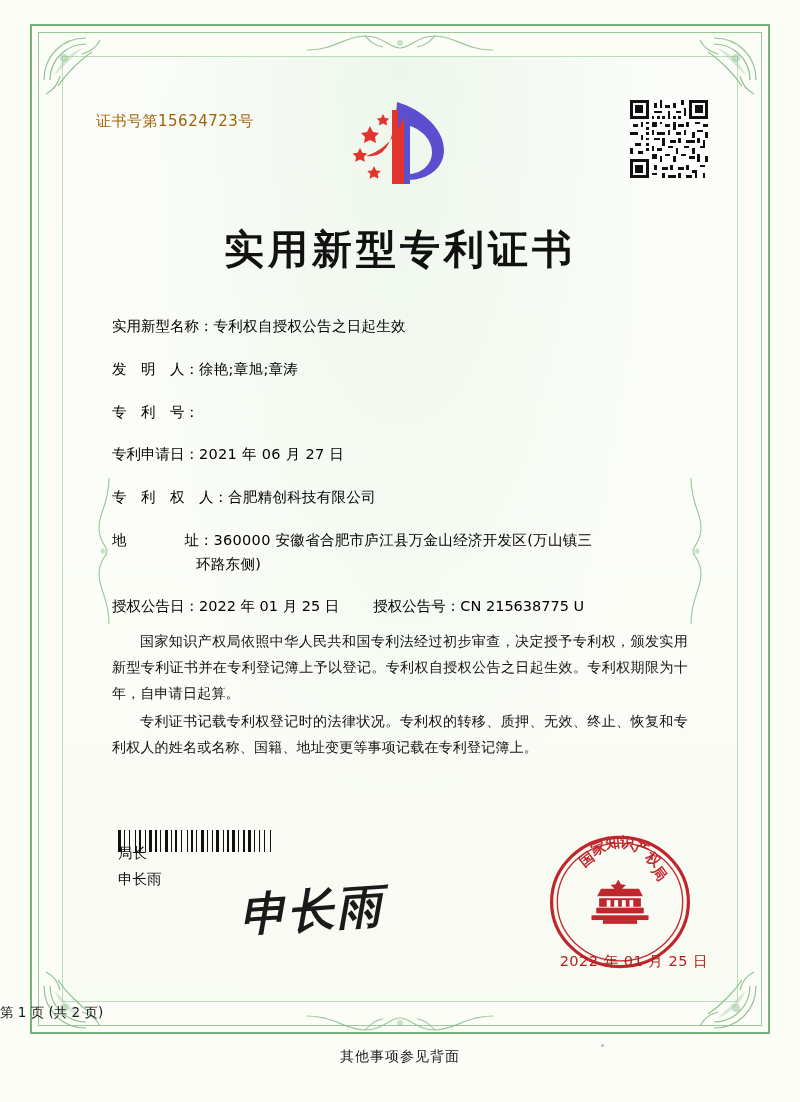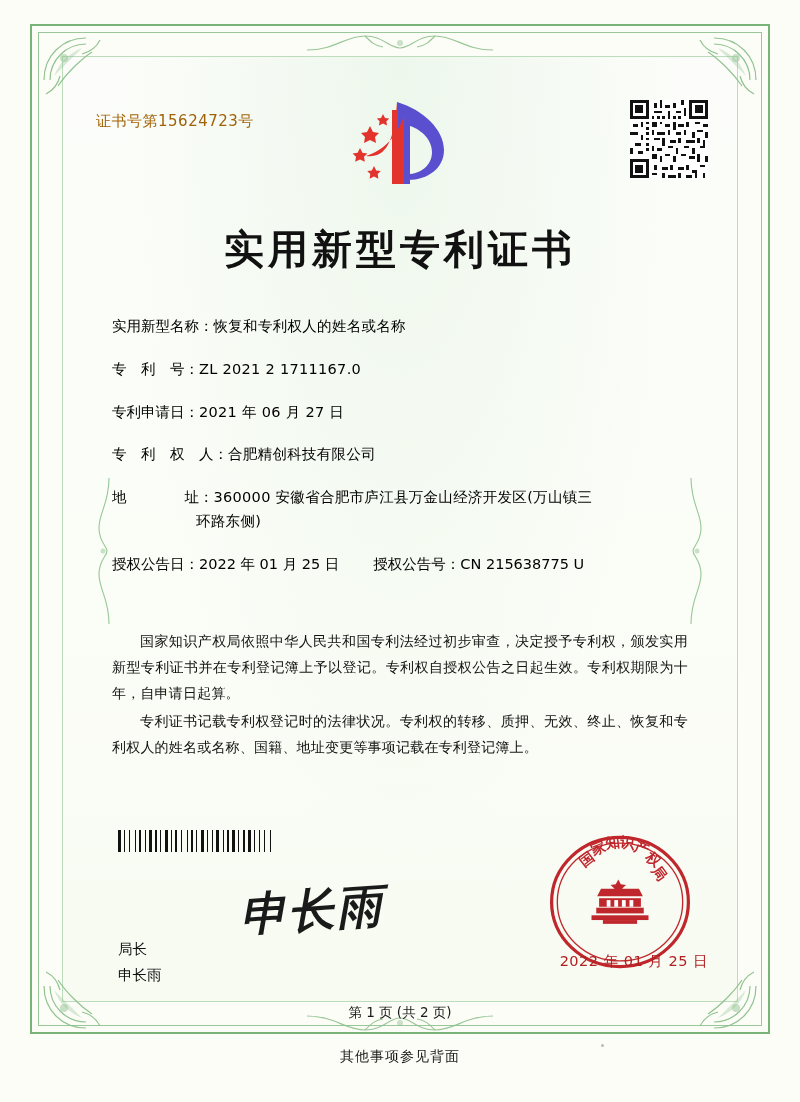--- a/index.html
+++ b/index.html
@@ -157,21 +157,21 @@
   }
   .barcode i {
     display: block;
     background: #111;
     height: 100%;
   }
 
   
   .sig-labels {
     position: absolute;
-    left: 118px; top: 936px;
+    left: 118px; top: 840px;
     font-size: 14.5px;
     color: #111;
     line-height: 26px;
   }
   .sig-script {
     position: absolute;
     left: 240px; top: 880px;
     font-family: "DejaVu Serif", "Liberation Serif", serif;
     font-size: 46px;
     font-style: italic;
@@ -195,21 +195,20 @@
     right: 92px; top: 952px;
     font-size: 14.5px;
     color: #b02020;
     letter-spacing: .5px;
   }
 
   
   .page-count {
     position: absolute;
     left: 0; right: 0; top: 1004px;
-    text-align: center;
     font-size: 13.5px;
     color: #1a1a1a;
   }
   .back-note {
     position: absolute;
     left: 0; right: 0; top: 1048px;
     text-align: center;
     font-size: 14px;
     color: #1a1a1a;
     letter-spacing: 1px;
@@ -427,25 +426,28 @@
           <rect x="24" y="27" width="1" height="2"></rect>
       </g>
     </svg>
   </div>
 
   <div class="title">实用新型专利证书</div>
 
   <div class="fields">
     <div class="frow">
       <span class="flabel">实用新型名称：</span>
-      <span class="fvalue">恢复和专利权人的姓名或名称</span>
+      <span class="fvalue">专利权自授权公告之日起生效</span>
+    </div>
+    <div class="frow">
+      <span class="flabel">发　明　人：</span>
+      <span class="fvalue">徐艳;章旭;章涛</span>
     </div>
     <div class="frow">
       <span class="flabel">专　利　号：</span>
-      <span class="fvalue">ZL 2021 2 1711167.0</span>
     </div>
     <div class="frow">
       <span class="flabel">专利申请日：</span>
       <span class="fvalue">2021 年 06 月 27 日</span>
     </div>
     <div class="frow">
       <span class="flabel">专　利　权　人：</span>
       <span class="fvalue">合肥精创科技有限公司</span>
     </div>
     <div class="frow" style="margin-bottom:2px;justify-content:flex-end;">

